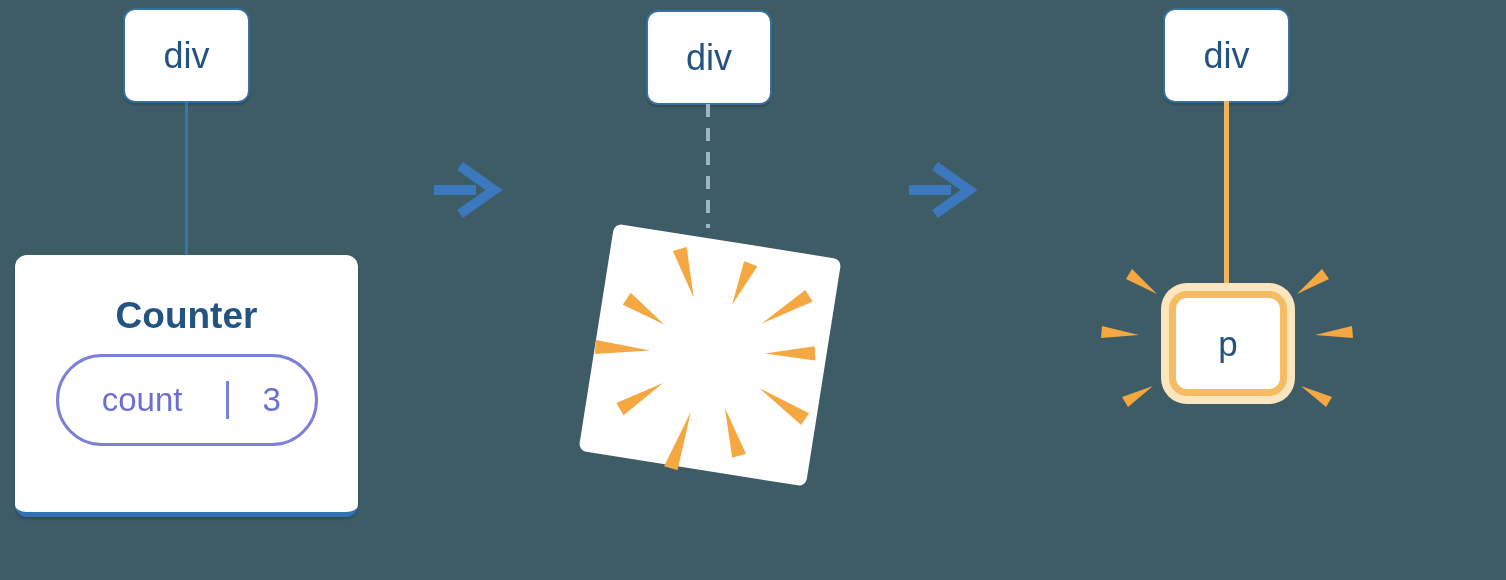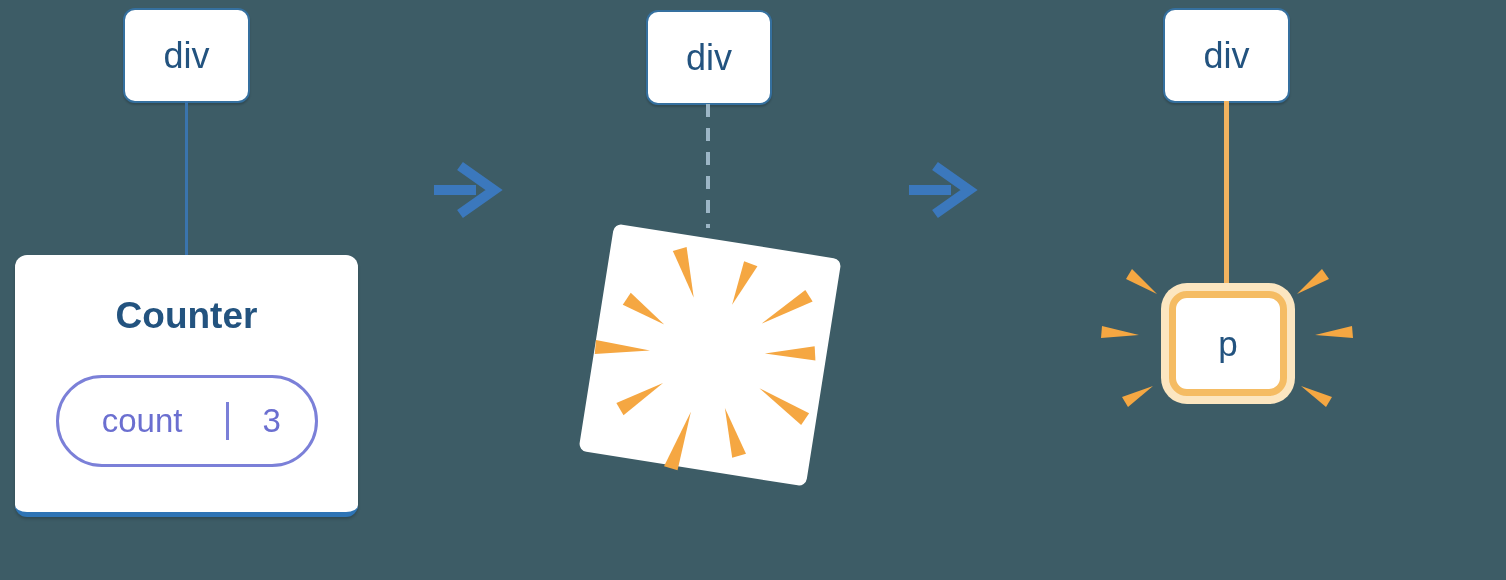--- a/index.html
+++ b/index.html
@@ -57,21 +57,21 @@
     left: 15px; top: 255px;
     width: 343px; height: 262px;
     background: #ffffff;
     border-radius: 12px;
     border-bottom: 5px solid #2e74b5;
     box-sizing: border-box;
     display: flex;
     flex-direction: column;
     align-items: center;
     padding-top: 42px;
-    gap: 41px;
+    gap: 20px;
     box-shadow: 0 2px 3px rgba(0,0,0,0.2);
   }
   .card-title {
     font-size: 37px;
     font-weight: 600;
     color: #23537f;
     line-height: 1;
   }
   .pill {
     width: 262px; height: 92px;

